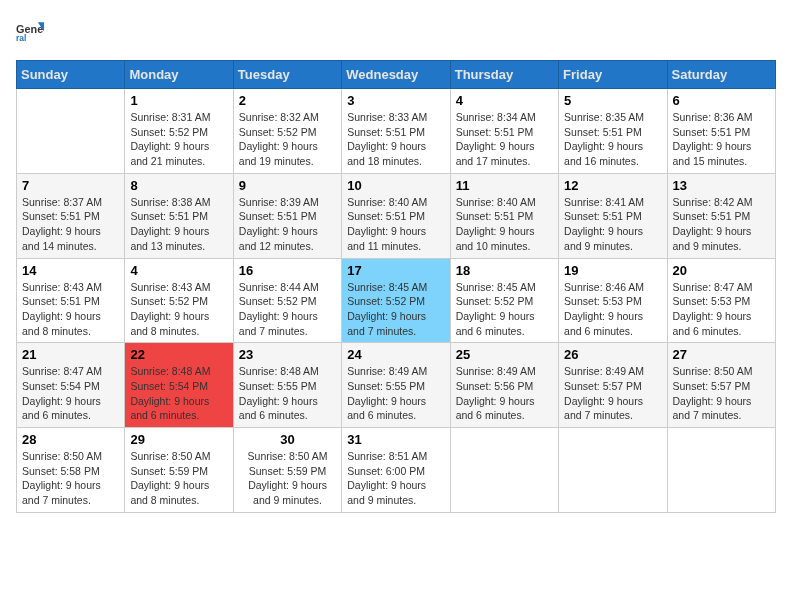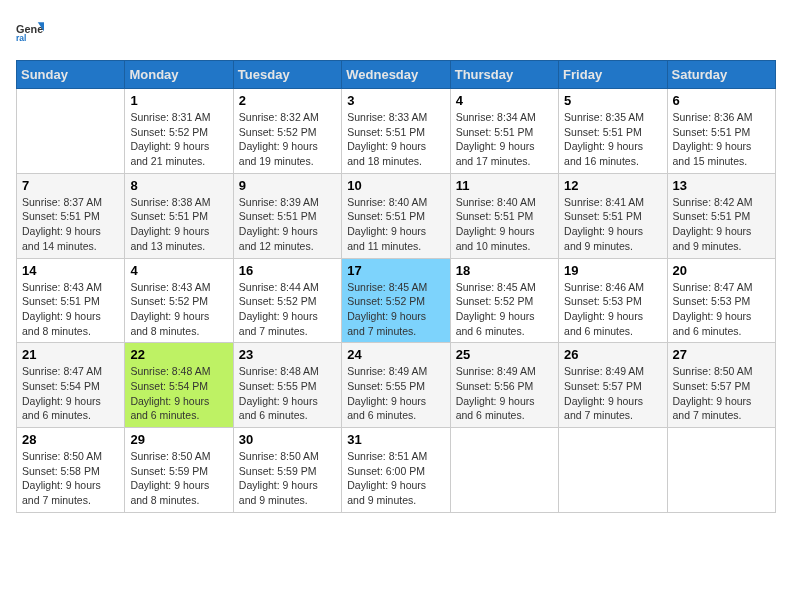--- a/index.html
+++ b/index.html
@@ -201,21 +201,21 @@
         <td style="background: rgb(255, 255, 255);">
           <span class="day-number">20</span>
           <div class="day-info">Sunrise: 8:47 AM<br>Sunset: 5:53 PM<br>Daylight: 9 hours and 6 minutes.</div>
         </td>
       </tr>
       <tr>
         <td style="background: rgb(245, 245, 245);">
           <span class="day-number">21</span>
           <div class="day-info">Sunrise: 8:47 AM<br>Sunset: 5:54 PM<br>Daylight: 9 hours and 6 minutes.</div>
         </td>
-        <td style="background: #bef264;">
+        <td style="background: #ef4444;">
           <span class="day-number">22</span>
           <div class="day-info">Sunrise: 8:48 AM<br>Sunset: 5:54 PM<br>Daylight: 9 hours and 6 minutes.</div>
         </td>
         <td style="background: rgb(245, 245, 245);">
           <span class="day-number">23</span>
           <div class="day-info">Sunrise: 8:48 AM<br>Sunset: 5:55 PM<br>Daylight: 9 hours and 6 minutes.</div>
         </td>
         <td style="background: rgb(245, 245, 245);">
           <span class="day-number">24</span>
           <div class="day-info">Sunrise: 8:49 AM<br>Sunset: 5:55 PM<br>Daylight: 9 hours and 6 minutes.</div>
@@ -235,21 +235,21 @@
       </tr>
       <tr>
         <td style="background: rgb(255, 255, 255); margin-left: 15px;">
           <span class="day-number">28</span>
           <div class="day-info">Sunrise: 8:50 AM<br>Sunset: 5:58 PM<br>Daylight: 9 hours and 7 minutes.</div>
         </td>
         <td style="background: rgb(255, 255, 255);">
           <span class="day-number">29</span>
           <div class="day-info">Sunrise: 8:50 AM<br>Sunset: 5:59 PM<br>Daylight: 9 hours and 8 minutes.</div>
         </td>
-        <td style="background: rgb(255, 255, 255);">
+        <td style="background: rgb(255, 255, 255); text-align: center;">
           <span class="day-number">30</span>
           <div class="day-info">Sunrise: 8:50 AM<br>Sunset: 5:59 PM<br>Daylight: 9 hours and 9 minutes.</div>
         </td>
         <td style="background: rgb(255, 255, 255);">
           <span class="day-number">31</span>
           <div class="day-info">Sunrise: 8:51 AM<br>Sunset: 6:00 PM<br>Daylight: 9 hours and 9 minutes.</div>
         </td>
         <td class="empty-cell"></td>
         <td class="empty-cell"></td>
         <td class="empty-cell"></td>

